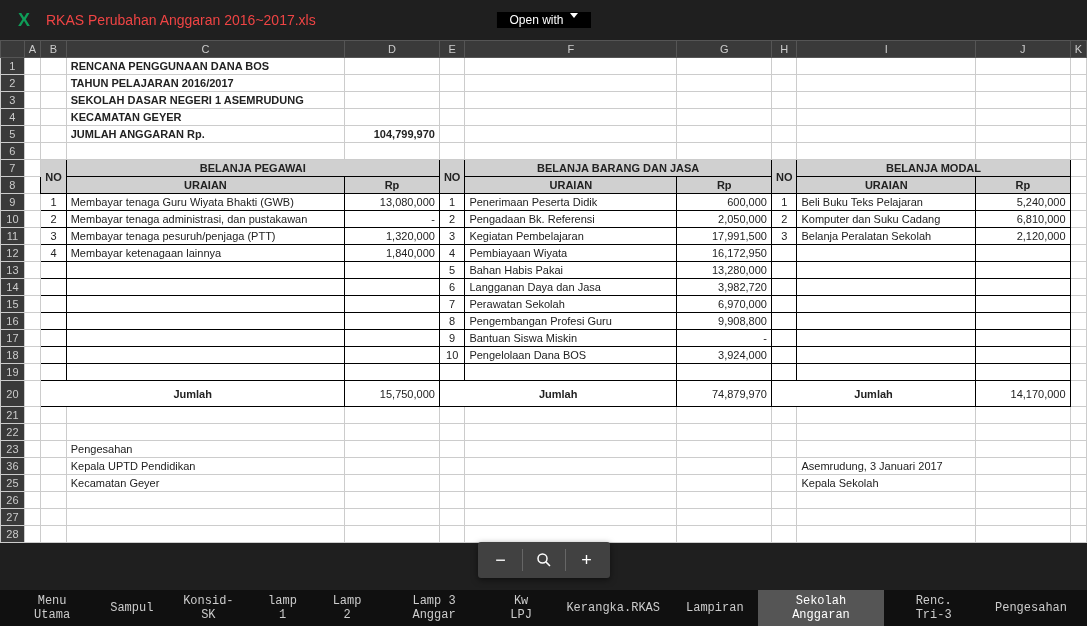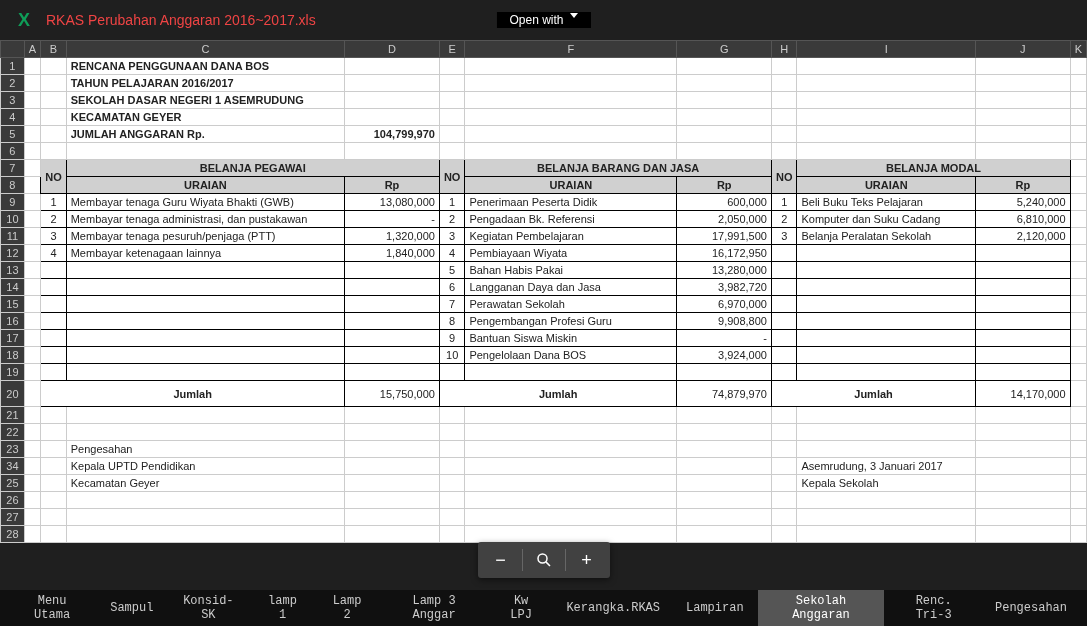--- a/index.html
+++ b/index.html
@@ -425,21 +425,21 @@
             <td></td>
             <td></td>
             <td></td>
             <td></td>
             <td></td>
             <td></td>
             <td></td>
             <td></td>
           </tr>
       <tr>
-            <th class="rowhead">34</th>
+            <th class="rowhead">36</th>
             <td></td>
             <td></td>
             <td>Kepala UPTD Pendidikan</td>
             <td></td>
             <td></td>
             <td></td>
             <td></td>
             <td></td>
             <td>Asemrudung, 3 Januari 2017</td>
             <td></td>

